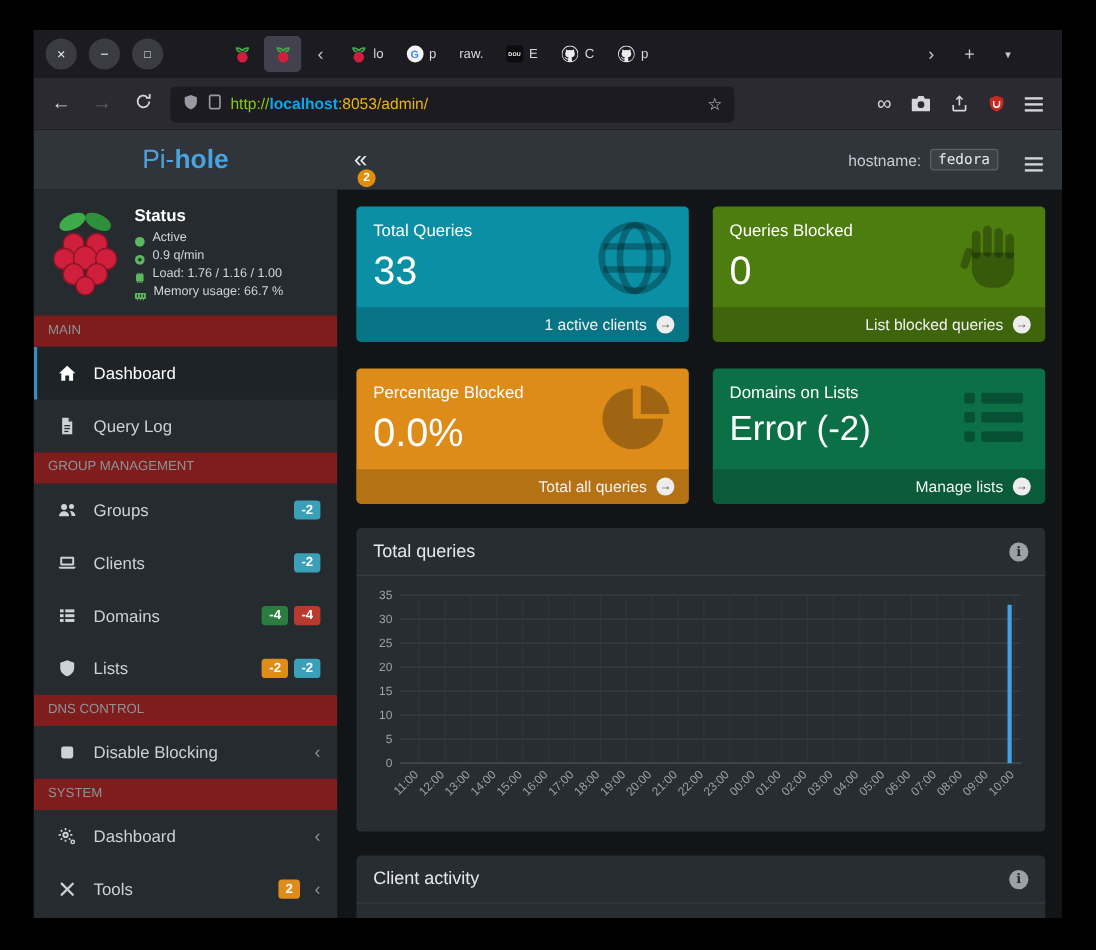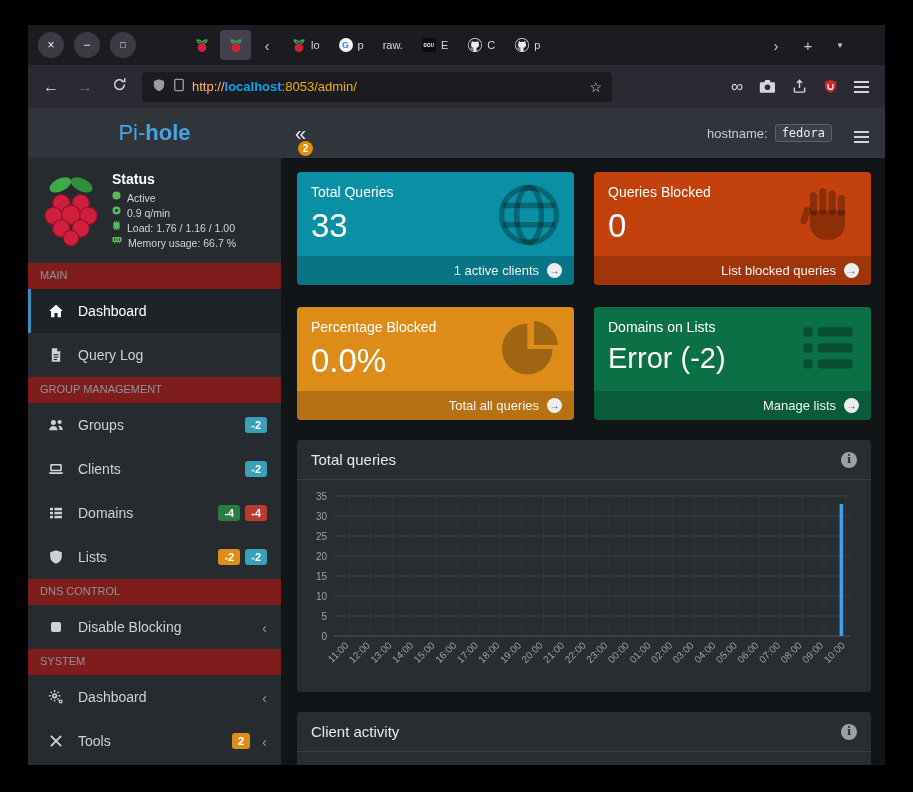--- a/index.html
+++ b/index.html
@@ -29,21 +29,21 @@
   .fav-dou{width:14px;height:14px;border-radius:2px;background:#0c0c0e;color:#fff;
     font-weight:bold;font-size:4.5px;display:flex;align-items:center;justify-content:center;letter-spacing:.2px}
 
   
   .navbar{flex:0 0 43px;background:#2b2a33;display:flex;align-items:center;padding:0 12px;gap:12px}
   .nav-btn{background:none;border:none;color:#d5d5dc;font-size:16px;cursor:pointer;width:22px;text-align:center}
   .nav-btn.dim{color:#67676f}
   .urlbar{flex:1;max-width:470px;height:30px;background:#1c1b22;border-radius:4px;
     display:flex;align-items:center;gap:7px;padding:0 10px;font-size:13px;cursor:text}
   .url-text{flex:1;white-space:nowrap;overflow:hidden;color:#c9c9d1}
-  .url-scheme{color:#fdba74}
+  .url-scheme{color:#84cc16}
   .url-host{color:#0ea5e9;font-weight:bold}
   .url-path{color:#eab308}
   .star{color:#d5d5dc;font-size:14px;background:none;border:none;cursor:pointer}
   .tool-icons{display:flex;align-items:center;gap:16px;margin-left:auto;margin-right:4px}
   .tool-btn{background:none;border:none;color:#d5d5dc;cursor:pointer;display:flex;align-items:center;font-size:17px}
   .burger{width:15px;height:2px;background:#d5d5dc;box-shadow:0 -5px 0 #d5d5dc,0 5px 0 #d5d5dc;display:inline-block}
 
   
   .page{flex:1;display:flex;flex-direction:column;background:#121518;overflow:hidden}
   .ph-header{flex:0 0 50px;background:#2f353b;display:flex;align-items:center}
@@ -57,37 +57,37 @@
   .hostname code{font-family:"DejaVu Sans Mono",monospace;font-size:12px;color:#e8ecef;
     background:#3b4147;border:1px solid #5b6268;border-radius:3px;padding:1px 6px}
   .ph-burger{margin:0 16px 0 22px;background:none;border:none;cursor:pointer}
   .ph-burger .burger,.ph-burger .burger{background:#cfd4d8;box-shadow:0 -5px 0 #cfd4d8,0 5px 0 #cfd4d8}
 
   .ph-body{flex:1;display:flex;overflow:hidden}
   .sidebar{flex:0 0 253px;background:#262b2f;overflow:hidden}
   .logo-block{display:flex;align-items:center;gap:10px;padding:15px 10px 15px 12px;height:105px}
   .status-col{font-size:10.5px;color:#cfd5da}
   .status-title{font-size:14px;color:#fff;font-weight:bold;margin-bottom:4px}
-  .status-row{display:flex;align-items:flex-start;gap:6px;line-height:15px}
+  .status-row{display:flex;align-items:flex-end;gap:6px;line-height:15px}
   .menu-header{background:#7f1d1d;color:#8d949b;font-size:11px;padding:6px 12px;height:26px}
   .menu-item{display:flex;align-items:center;gap:12px;height:44px;padding:0 14px 0 18px;
     color:#ccd2d7;font-size:14px;cursor:pointer}
   .menu-item.active{background:#1e2328;color:#fff;box-shadow:inset 3px 0 0 #3c8dbc}
   .mi-icon{width:20px;display:flex;justify-content:center}
   .mi-svg{width:16px;height:16px}
   .badges{margin-left:auto;display:flex;gap:5px}
   .badge{font-size:11px;font-weight:bold;color:#fff;border-radius:3px;padding:2px 6px;line-height:12px}
   .b-teal{background:#3aa0b8}.b-green{background:#2a7d3f}.b-red{background:#b93b30}.b-orange{background:#de8d1b}
   .chev{color:#8d949b;font-size:15px}
   .chev.auto{margin-left:auto}
 
   .content{flex:1;padding:14px 14px 0 16px;overflow:hidden}
   .cards{display:grid;grid-template-columns:1fr 1fr;gap:22px 20px;margin-bottom:20px}
   .card{position:relative;height:113px;border-radius:4px;color:#fff;overflow:hidden}
-  .c-teal{background:#0a8fa5}.c-red{background:#c2410c}.c-orange{background:#dd8c1a}.c-green{background:#0c7047}
+  .c-teal{background:#0a8fa5}.c-red{background:#4d7c0f}.c-orange{background:#dd8c1a}.c-green{background:#0c7047}
   .card-inner{padding:12px 14px}
   .card-title{font-size:14px}
   .card-value{font-size:33px;font-weight:normal;margin-top:7px}
   .card-value.smaller{font-size:29px}
   .card-icon{position:absolute;right:12px;top:10px}
   .card-footer{position:absolute;left:0;right:0;bottom:0;height:29px;background:rgba(0,0,0,.18);
     display:flex;align-items:center;justify-content:flex-end;gap:8px;padding:0 12px;
     font-size:13px;color:#f2f2f2;cursor:pointer;border:none}
   .footer-arrow{width:15px;height:15px;border-radius:50%;background:#ededed;color:#444;
     display:flex;align-items:center;justify-content:center;font-size:10px}

